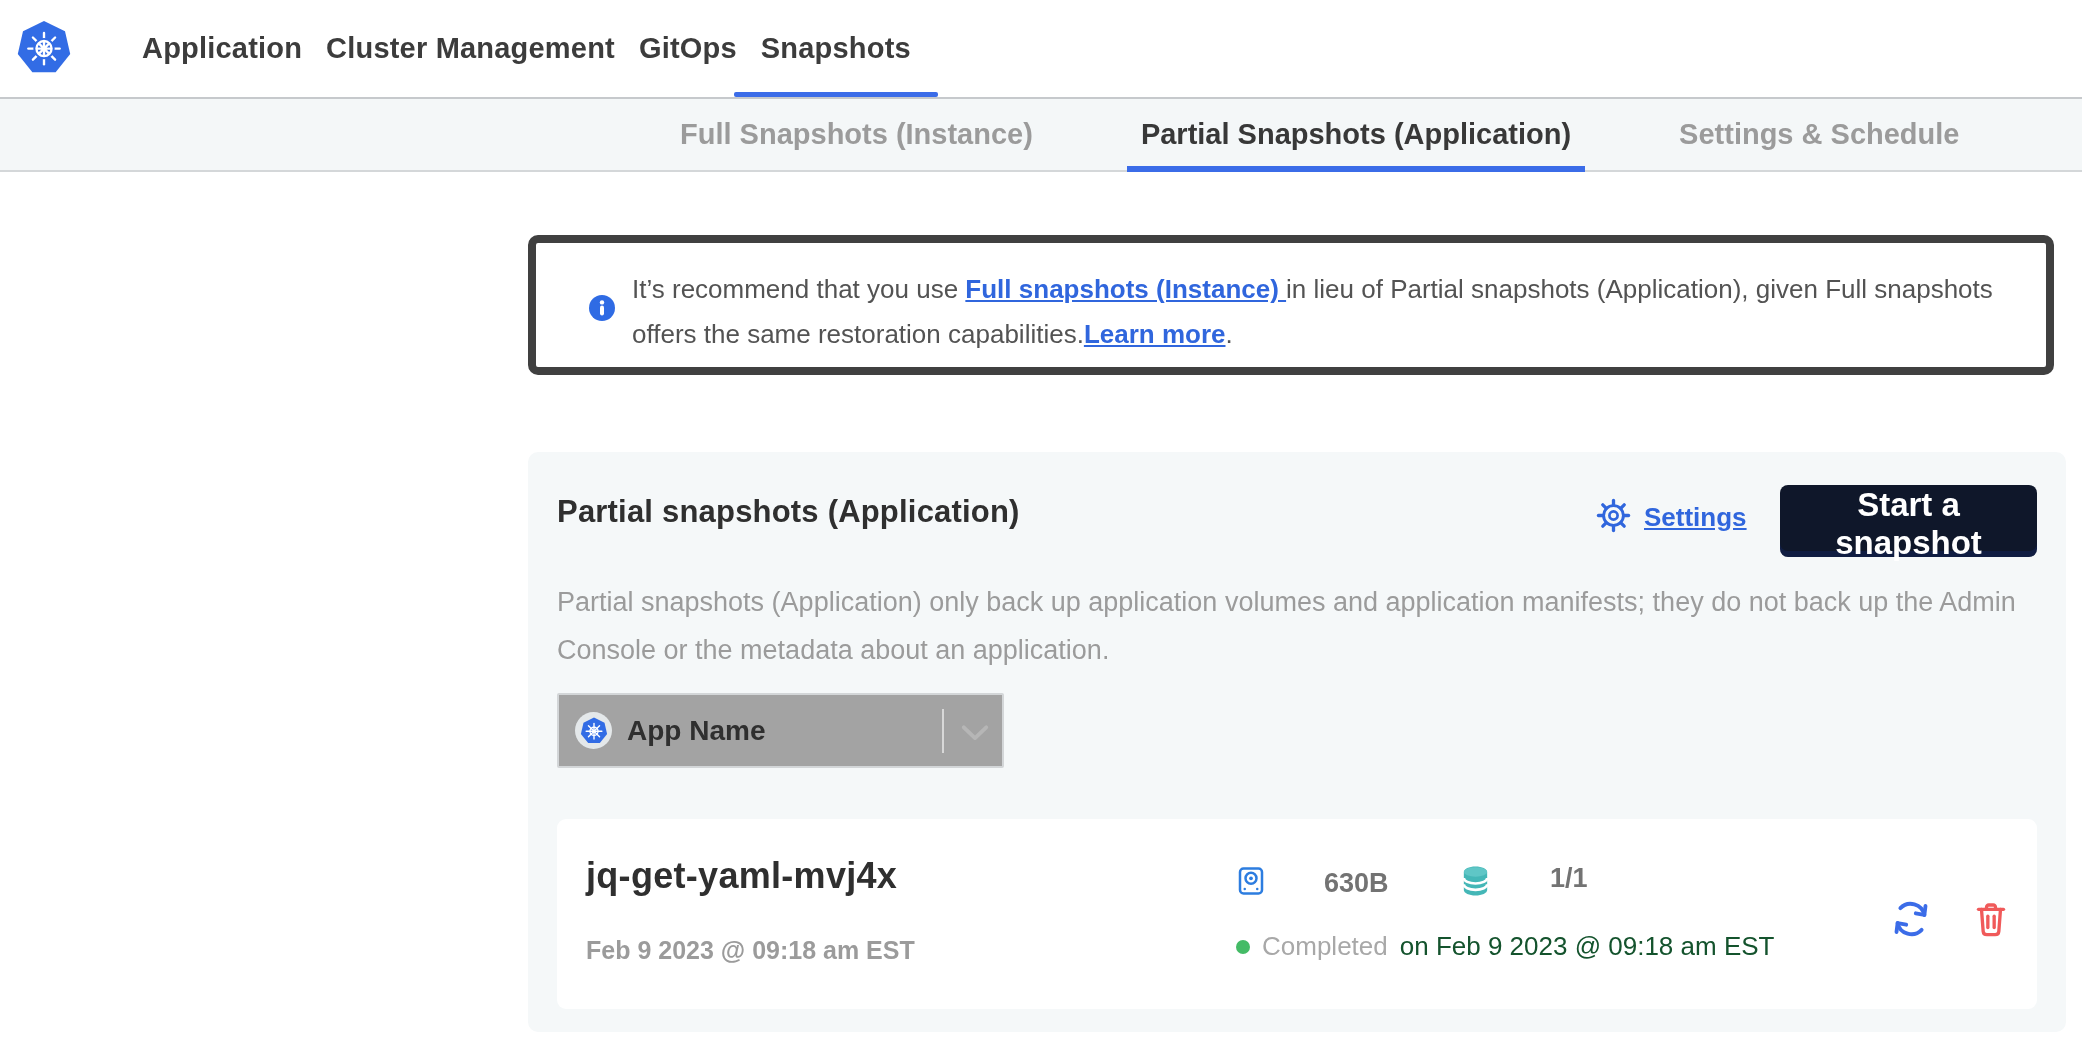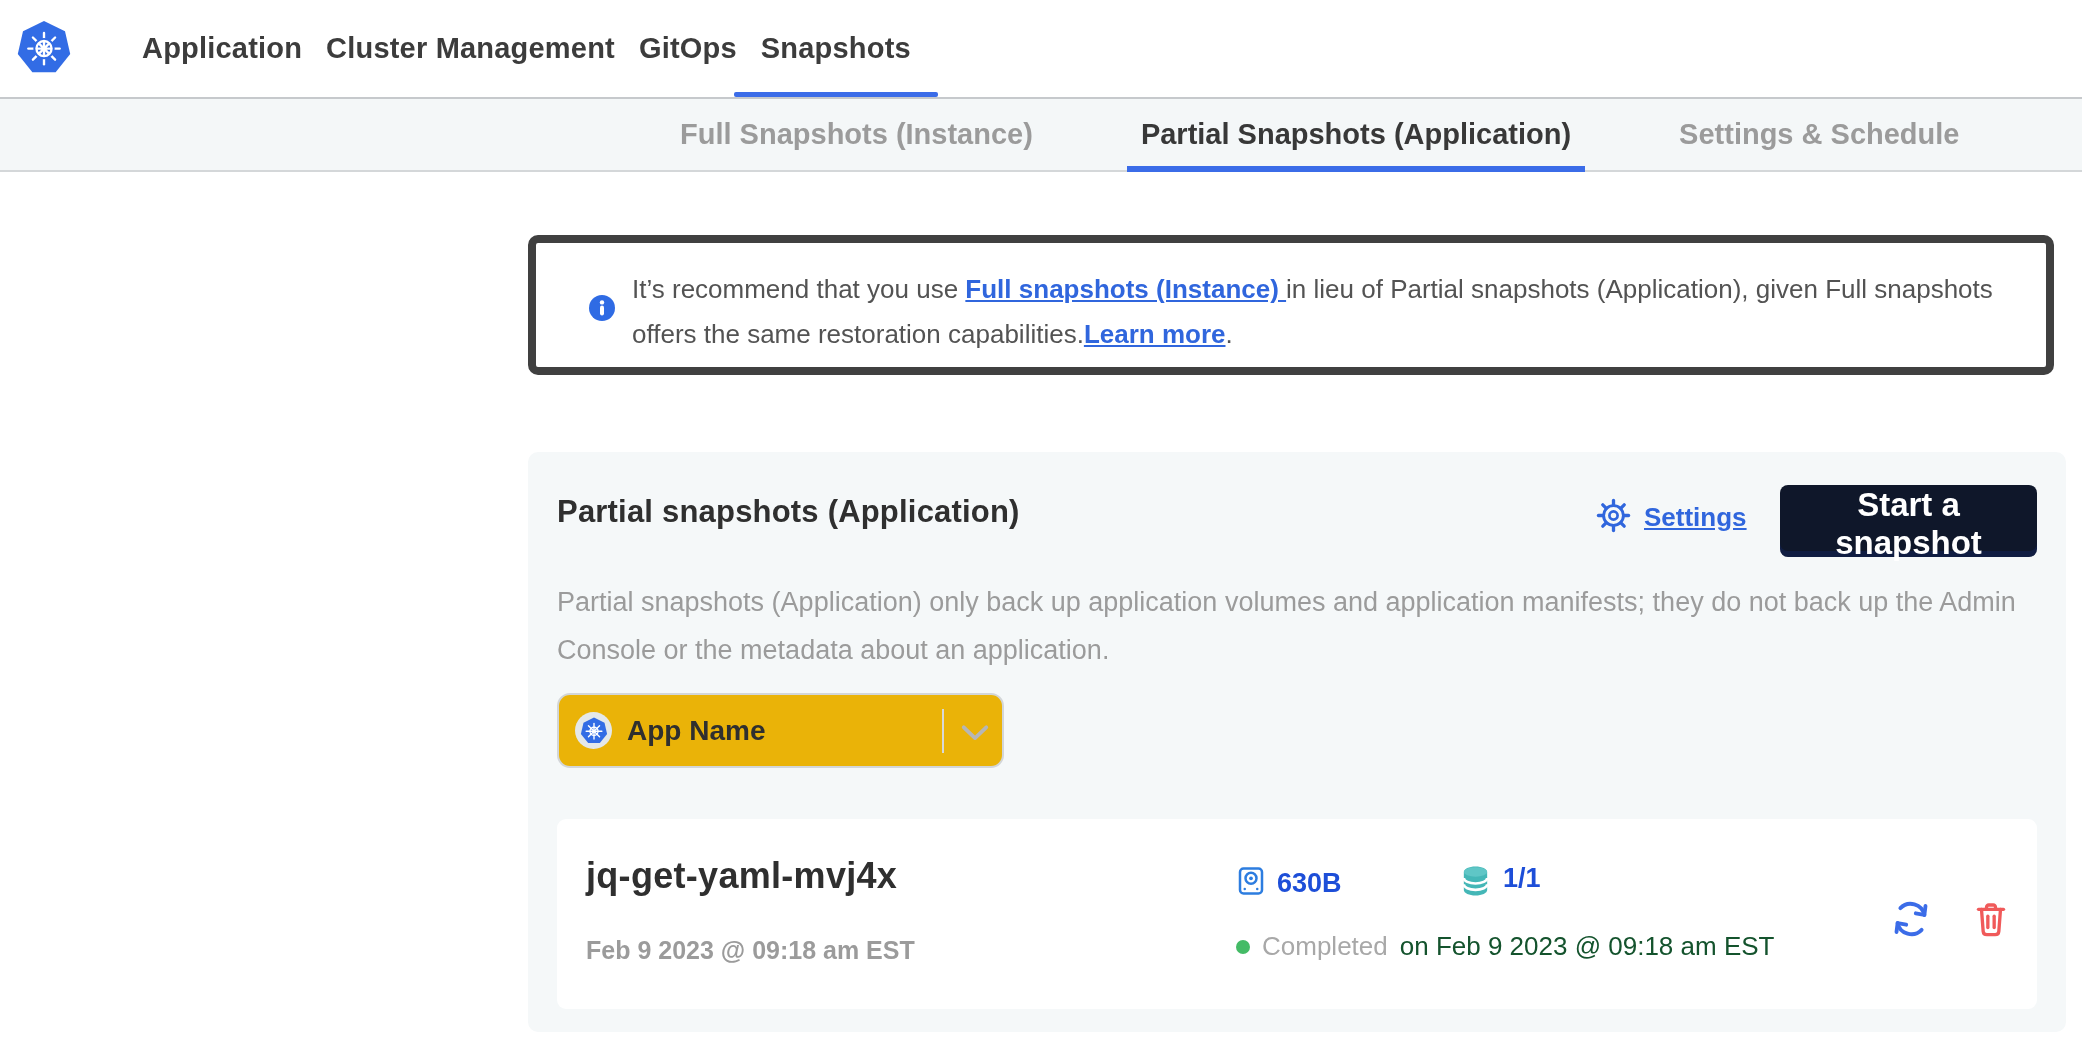--- a/index.html
+++ b/index.html
@@ -28,33 +28,33 @@
 
   
   .panel{position:absolute;left:528px;top:452px;width:1538px;height:580px;background:#f5f8f9;border-radius:10px;}
   .panel-title{position:absolute;left:557px;top:494px;font-size:31px;font-weight:800;color:#2f2f2f;letter-spacing:.2px;}
   .settings-group{position:absolute;left:1596px;top:496px;height:42px;display:flex;align-items:center;gap:13px;cursor:pointer;}
   .settings-label{font-size:26px;font-weight:700;color:#3066dd;text-decoration:underline;}
   .start-btn{position:absolute;left:1780px;top:485px;width:257px;height:72px;background:#0f172a;border:none;border-radius:8px;color:#fff;font-family:inherit;font-size:33px;font-weight:700;cursor:pointer;box-shadow:inset 0 -6px 0 rgba(22,48,128,.28);}
   .panel-desc{position:absolute;left:557px;top:578px;width:1470px;font-size:27px;line-height:48px;color:#9b9b9b;}
 
   
-  .app-select{position:absolute;left:557px;top:693px;width:447px;height:75px;background:#eab308;border:2px solid #d3d6d8;border-radius:13px;box-sizing:border-box;cursor:pointer;}
+  .app-select{position:absolute;left:557px;top:693px;width:447px;height:75px;background:#a3a3a3;border:2px solid #d3d6d8;border-radius:2px;box-sizing:border-box;cursor:pointer;}
   .app-badge{position:absolute;left:16px;top:17px;width:37px;height:37px;border-radius:50%;background:#e4e8ea;display:flex;align-items:center;justify-content:center;}
   .app-value{position:absolute;left:68px;top:0;height:71px;display:flex;align-items:center;font-size:28px;font-weight:600;color:#2f2f2f;}
   .select-divider{position:absolute;left:383px;top:14px;width:2px;height:44px;background:#d8d8d8;}
   .select-chevron{position:absolute;left:401px;top:29px;}
 
   
   .snap-row{position:absolute;left:557px;top:819px;width:1480px;height:190px;background:#fff;border-radius:9px;}
   .snap-name{position:absolute;left:29px;top:36px;font-size:36px;font-weight:800;color:#2f2f2f;letter-spacing:.3px;}
   .snap-date{position:absolute;left:29px;top:117px;font-size:25px;font-weight:700;color:#9b9b9b;}
   .stat-size{position:absolute;left:679px;top:46px;display:flex;align-items:center;gap:11px;}
   .stat-vol{position:absolute;left:901px;top:44px;display:flex;align-items:flex-start;gap:10px;}
-  .stat-text{font-size:27px;font-weight:700;color:#1d4ed8;}
+  .stat-text{font-size:27px;font-weight:700;color:#737373;margin-left:47px;}
   .status-line{position:absolute;left:679px;top:112px;display:flex;align-items:center;gap:12px;}
   .status-dot{width:14px;height:14px;border-radius:50%;background:#44bb66;}
   .status-completed{font-size:26px;color:#a8a8a8;}
   .status-finished{font-size:26px;font-weight:400;color:#14532d;}
   .row-action{position:absolute;background:none;border:none;padding:0;cursor:pointer;}
   .restore-btn{left:1332px;top:78px;width:44px;height:44px;}
   .delete-btn{left:1414px;top:80px;width:40px;height:40px;}
 </style>
 </head>
 <body>

